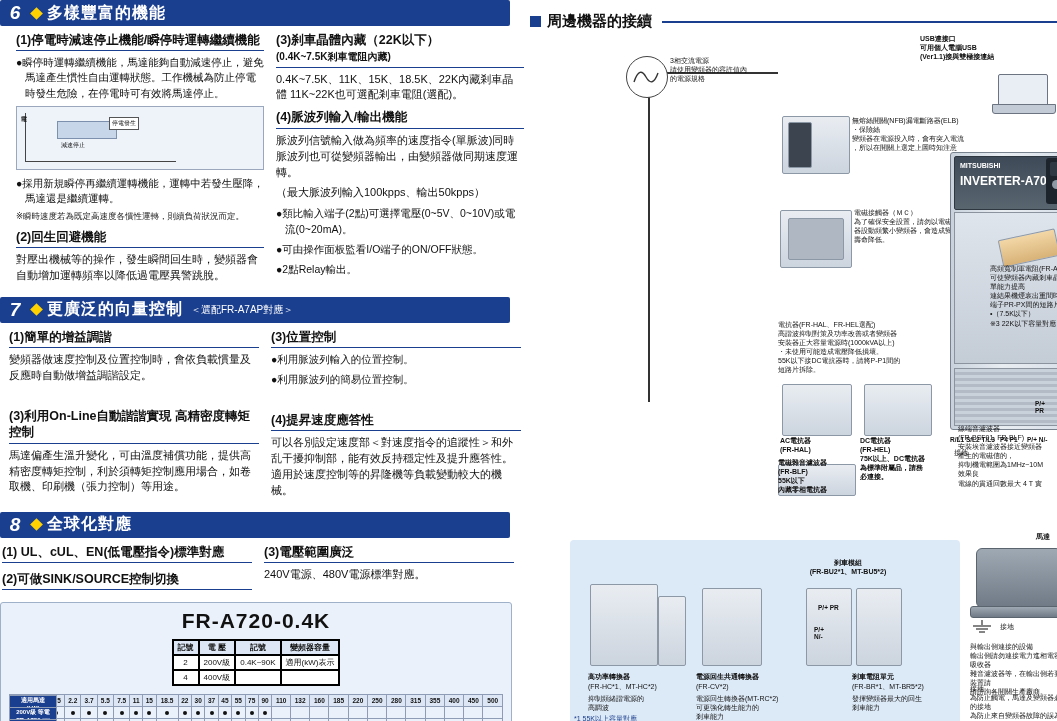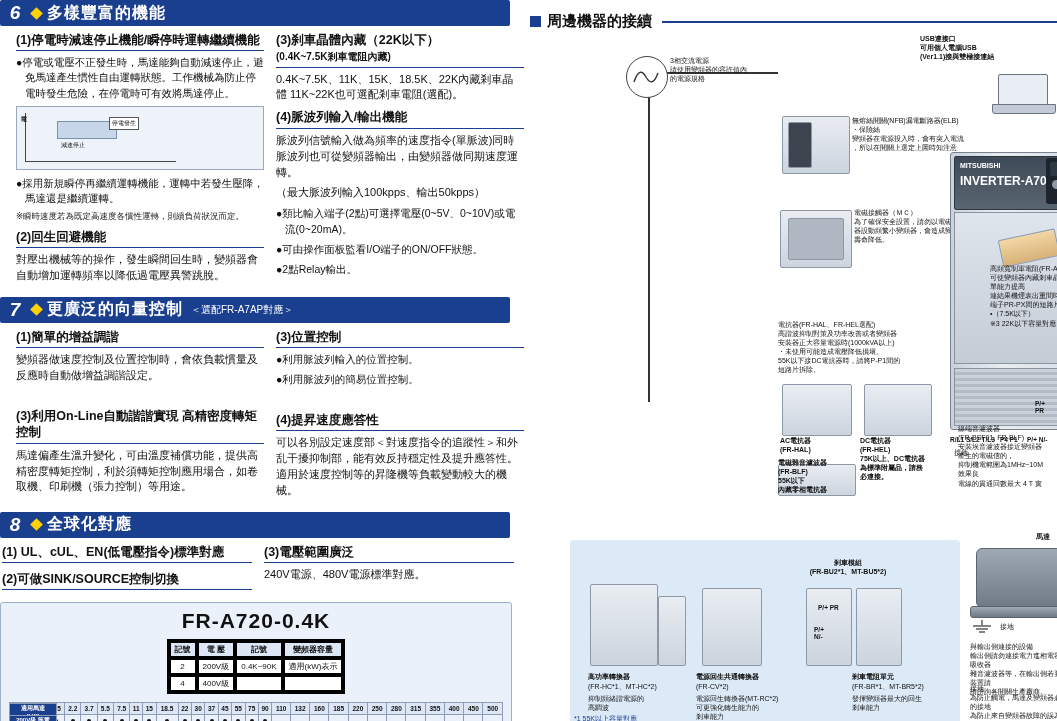--- a/index.html
+++ b/index.html
@@ -20,21 +20,21 @@
   .note{font-size:8.5px;line-height:1.35;color:#222;margin:2px 0 4px 0;}
   .figbox{border:1px solid #9aa7bd;background:#eef3fa;height:62px;margin:3px 0 6px 0;position:relative;}
   
   .mini-axis{position:absolute;left:8px;top:6px;width:150px;height:48px;border-left:1px solid #444;border-bottom:1px solid #444;}
   .mini-label{position:absolute;font-size:6px;color:#111;}
   .mini-band{position:absolute;background:#c8d6ea;border:1px solid #7d90ad;}
   
   .modelbox{margin-top:8px;border:1px solid #9fb0c9;background:#eaf1fa;border-radius:3px;padding:6px 8px 8px 8px;}
   .modelname{text-align:center;font-size:21px;font-weight:bold;letter-spacing:1px;color:#111;}
   .mtable{margin:6px auto 0 auto;border-collapse:collapse;font-size:8px;}
-  .mtable th,.mtable td{border:4px solid #000000;padding:1px 4px;text-align:center;background:#fff;}
+  .mtable th,.mtable td{border:2px solid #000000;padding:1px 4px;text-align:center;background:#fff;}
   .mtable th{background:#dce6f4;font-weight:bold;}
   .captable{margin-top:8px;width:100%;border-collapse:collapse;font-size:6.5px;}
   .captable th,.captable td{border:1px solid #8e9db5;text-align:center;padding:0;height:11px;}
   .captable th{background:#dce6f4;}
   .captable td.lbl{background:#1b3f8f;color:#fff;font-size:6px;font-weight:bold;width:46px;}
   .dotc{display:inline-block;width:4px;height:4px;border-radius:50%;background:#111;}
   
   .right{position:absolute;left:530px;top:12px;width:527px;height:721px;}
   .rhead{display:flex;align-items:center;gap:6px;}
   .rhead .sq{width:11px;height:11px;background:#1b3f8f;}
@@ -61,21 +61,21 @@
 
     <div class="secbar" style="width:510px;">
       <span class="num">6</span>
       <span class="dot"></span>
       <span class="ttl">多樣豐富的機能</span>
     </div>
 
     <div class="cols" style="padding-left:16px;">
       <div class="col">
         <div class="sub">(1)停電時減速停止機能/瞬停時運轉繼續機能</div>
-        <p class="bullet">●<span>停電或電壓不正發生時，馬達能夠自動減速停止，避免馬達產生慣性自由運轉狀態。工作機械為防止停電時發生危險，在停電時可有效將馬達停止。</span></p>
+        <p class="bullet">●<span>瞬停時運轉繼續機能，馬達能夠自動減速停止，避免馬達產生慣性自由運轉狀態。工作機械為防止停電時發生危險，在停電時可有效將馬達停止。</span></p>
         <div class="figbox">
           <div class="mini-axis"></div>
           <div class="mini-band" style="left:40px;top:14px;width:58px;height:16px;"></div>
           <div class="mini-label" style="left:92px;top:10px;border:1px solid #555;background:#fff;padding:1px 2px;">停電發生</div>
           <div class="mini-label" style="left:44px;top:34px;">減速停止</div>
           <div class="mini-label" style="left:2px;top:4px;writing-mode:vertical-rl;">電壓</div>
         </div>
         <p class="bullet">●<span>採用新規瞬停再繼續運轉機能，運轉中若發生壓降，馬達還是繼續運轉。</span></p>
         <p class="note">※瞬時速度若為既定高速度各慣性運轉，則續負荷狀況而定。</p>
 
@@ -100,21 +100,21 @@
       </div>
     </div>
 
     <div class="secbar" style="width:510px;margin-top:8px;">
       <span class="num">7</span>
       <span class="dot"></span>
       <span class="ttl">更廣泛的向量控制</span>
       <span style="font-size:10px;color:#fff;margin-left:8px;">＜選配FR-A7AP對應＞</span>
     </div>
 
-    <div class="cols" style="padding-left:16px;">
+    <div class="cols" style="padding-left:9px;">
       <div class="col">
         <div class="sub">(1)簡單的增益調諧</div>
         <p class="plain">變頻器做速度控制及位置控制時，會依負載慣量及反應時自動做增益調諧設定。</p>
         <div class="sub" style="margin-top:24px;">(3)利用On-Line自動諧諧實現 高精密度轉矩控制</div>
         <p class="plain">馬達偏產生溫升變化，可由溫度補償功能，提供高精密度轉矩控制，利於須轉矩控制應用場合，如卷取機、印刷機（張力控制）等用途。</p>
       </div>
       <div class="col">
         <div class="sub">(3)位置控制</div>
         <p class="bullet">●<span>利用脈波列輸入的位置控制。</span></p>
         <p class="bullet">●<span>利用脈波列的簡易位置控制。</span></p>

